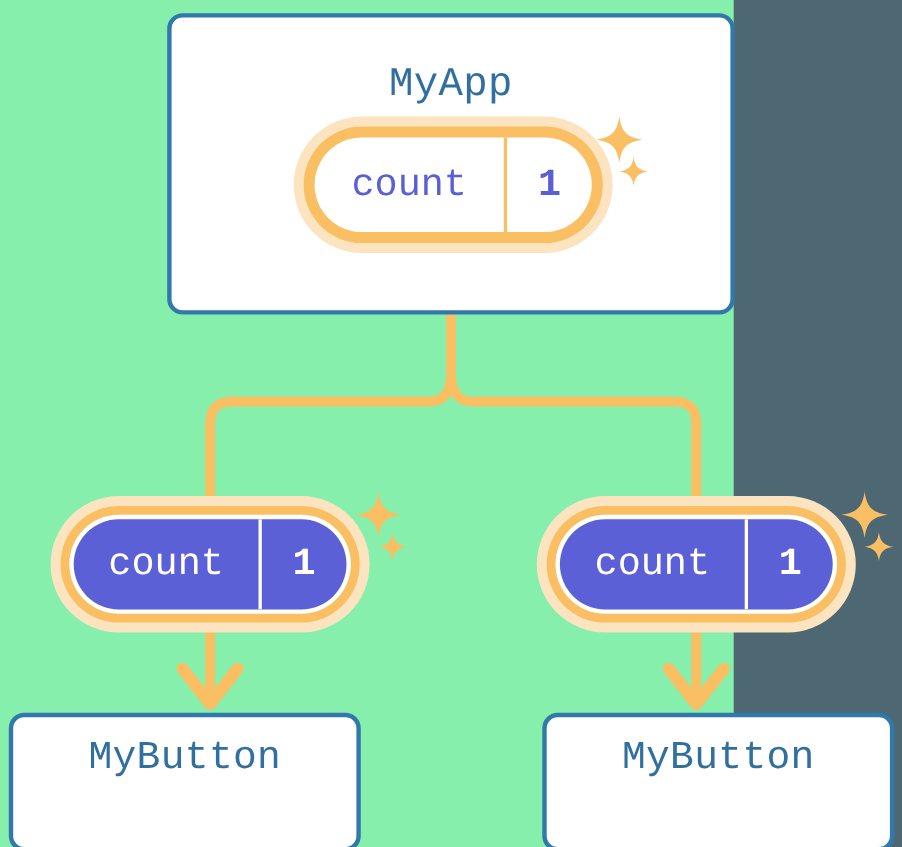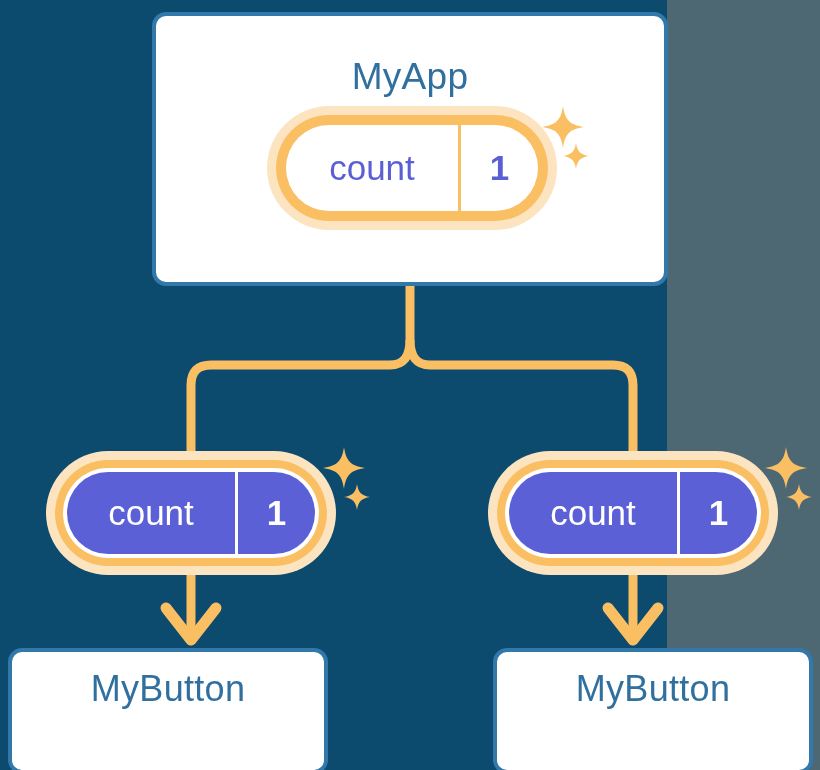--- a/index.html
+++ b/index.html
@@ -11,21 +11,22 @@
     width: 820px;
     height: 770px;
     overflow: hidden;
     font-family: "Liberation Sans", "DejaVu Sans", sans-serif;
     position: relative;
   }
   #stage {
     position: relative;
     width: 667px;
     height: 770px;
-    background: #0c4a6e;
+    background: #86efac;
+    font-family: Liberation Mono, monospace;
   }
 
   
   #wires {
     position: absolute;
     left: 0;
     top: 0;
     width: 820px;
     height: 770px;
     pointer-events: none;

